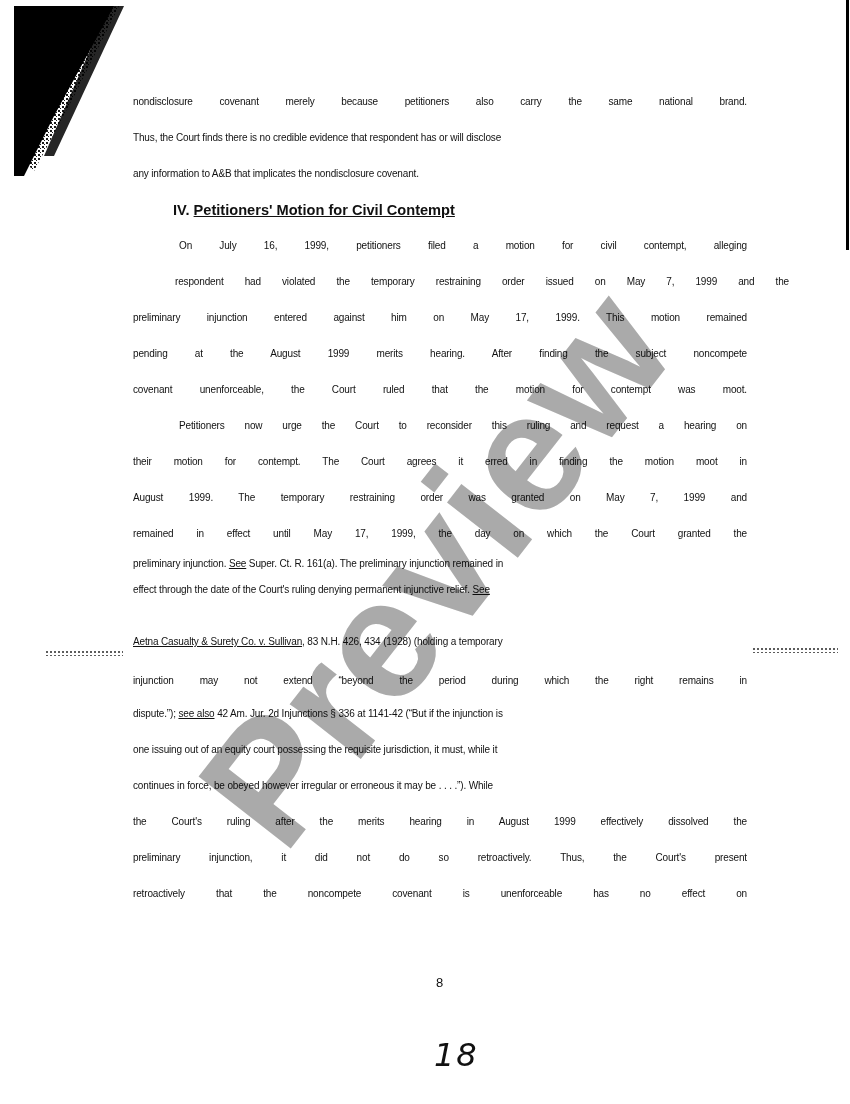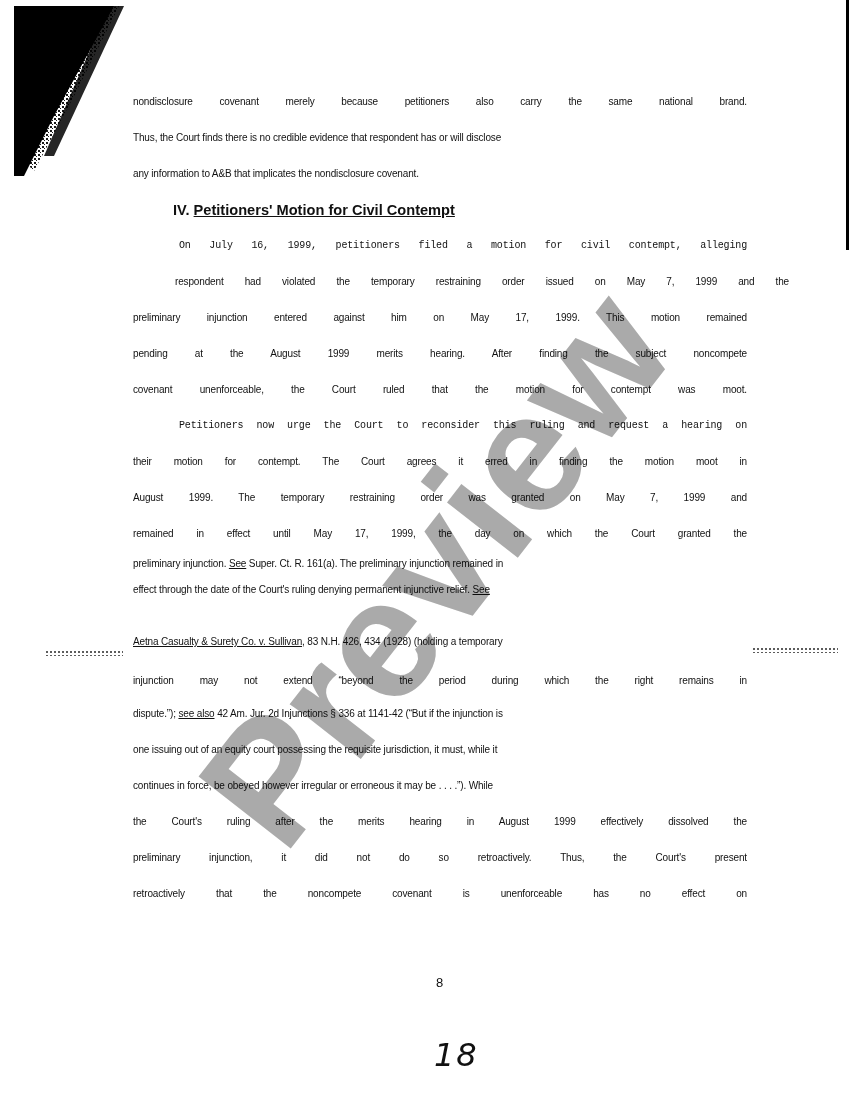--- a/index.html
+++ b/index.html
@@ -63,21 +63,21 @@
       font-size: 10px;
       line-height: 20px;
       white-space: nowrap;
       letter-spacing: -0.15px;
     }
     .justify {
       text-align: justify;
       text-align-last: justify;
       white-space: normal;
     }
-    .indent { padding-left: 46px; box-sizing: border-box; font-family: Liberation Mono, monospace; }
+    .indent { padding-left: 46px; box-sizing: border-box; }
     .u { text-decoration: underline; }
     .heading {
       position: absolute;
       left: 40px;
       font-size: 14.6px;
       line-height: 20px;
       font-weight: bold;
       white-space: nowrap;
     }
     .page-number {

